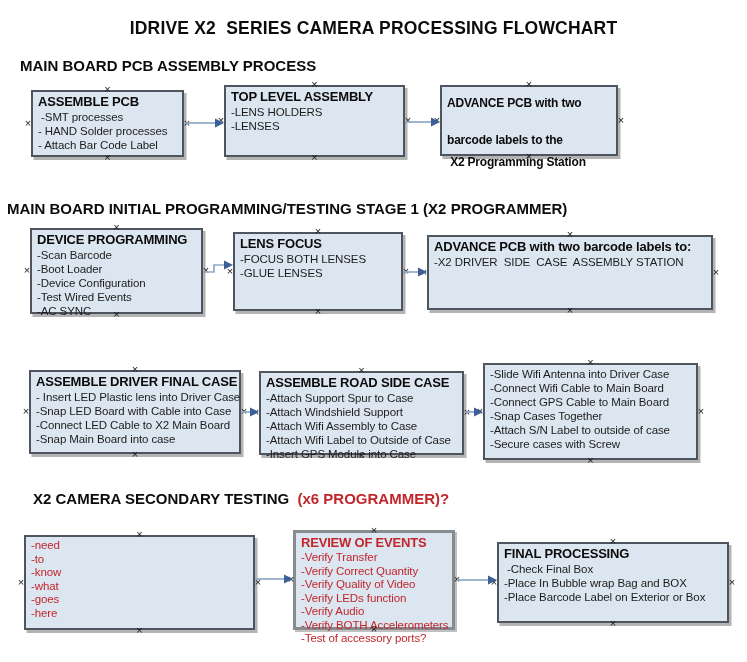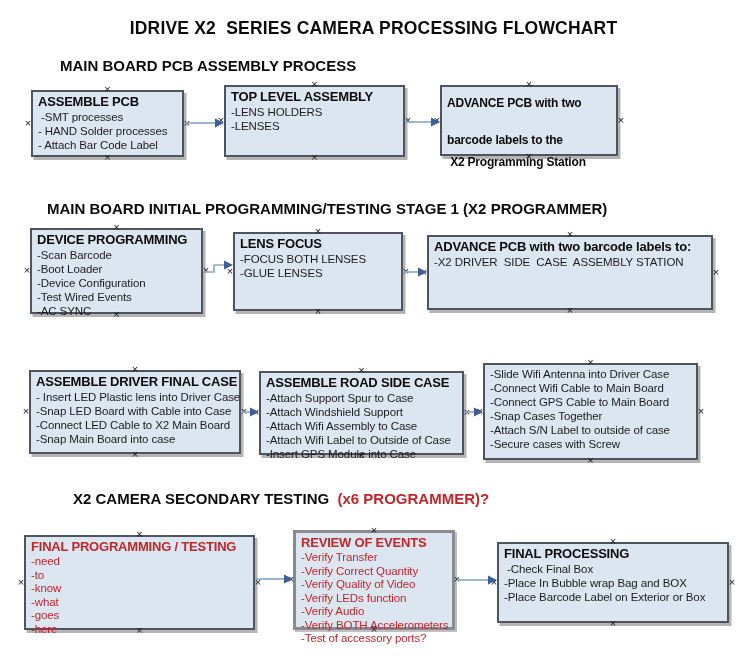--- a/index.html
+++ b/index.html
@@ -7,21 +7,21 @@
     position:relative;width:747px;height:662px;background:#ffffff;
     font-family:"Liberation Sans","DejaVu Sans",sans-serif;color:#111;
     overflow:hidden;
   }
   [data-bind]{white-space:pre;}
   .page-title{
     position:absolute;left:0;top:18px;width:747px;text-align:center;
     font-size:17.5px;font-weight:bold;letter-spacing:.2px;color:#0c0c0c;
   }
   .sec-hdr{
-    position:absolute;font-size:15px;font-weight:bold;color:#0c0c0c;letter-spacing:0;margin-left:40px;
+    position:absolute;font-size:15px;font-weight:bold;color:#0c0c0c;letter-spacing:0;
   }
   .sec-hdr .red-part{color:#c2262b;}
   .box{
     position:absolute;background:#dce6f1;border:2px solid #4e555e;
     box-shadow:2.5px 3px 0 #b4b4b4;padding:2px 5px;box-sizing:border-box;
   }
   .box.thick{border:3px solid #888c91;box-shadow:2px 2px 0 #c0c0c0;}
   .bt{font-size:13px;font-weight:bold;line-height:16px;color:#0b0b0b;letter-spacing:-0.2px;}
   .bt.sp{line-height:22px;font-size:12px;padding-top:3px;}
   .ln{font-size:11.5px;line-height:14px;color:#1c1c1c;letter-spacing:-0.1px;}
@@ -145,21 +145,20 @@
     <div class="ln" data-bind="sections.2.boxes.2.items.3">-Snap Cases Together</div>
     <div class="ln" data-bind="sections.2.boxes.2.items.4">-Attach S/N Label to outside of case</div>
     <div class="ln" data-bind="sections.2.boxes.2.items.5">-Secure cases with Screw</div>
     <i class="an t" data-bind="ui.anchor_glyph">×</i>
       <i class="an b" data-bind="ui.anchor_glyph">×</i>
       <i class="an l" data-bind="ui.anchor_glyph">×</i>
       <i class="an r" data-bind="ui.anchor_glyph">×</i>
   </div>
 
   <div class="box red tight" style="left:24px;top:535px;width:231px;height:95px;">
-    <div class="bt" data-bind="sections.3.boxes.0.title_lines.0">FINAL PROGRAMMING / TESTING</div>
     <div class="ln" data-bind="sections.3.boxes.0.items.0">-need</div>
     <div class="ln" data-bind="sections.3.boxes.0.items.1">-to</div>
     <div class="ln" data-bind="sections.3.boxes.0.items.2">-know</div>
     <div class="ln" data-bind="sections.3.boxes.0.items.3">-what</div>
     <div class="ln" data-bind="sections.3.boxes.0.items.4">-goes</div>
     <div class="ln" data-bind="sections.3.boxes.0.items.5">-here</div>
     <i class="an t" data-bind="ui.anchor_glyph">×</i>
       <i class="an b" data-bind="ui.anchor_glyph">×</i>
       <i class="an l" data-bind="ui.anchor_glyph">×</i>
       <i class="an r" data-bind="ui.anchor_glyph">×</i>

